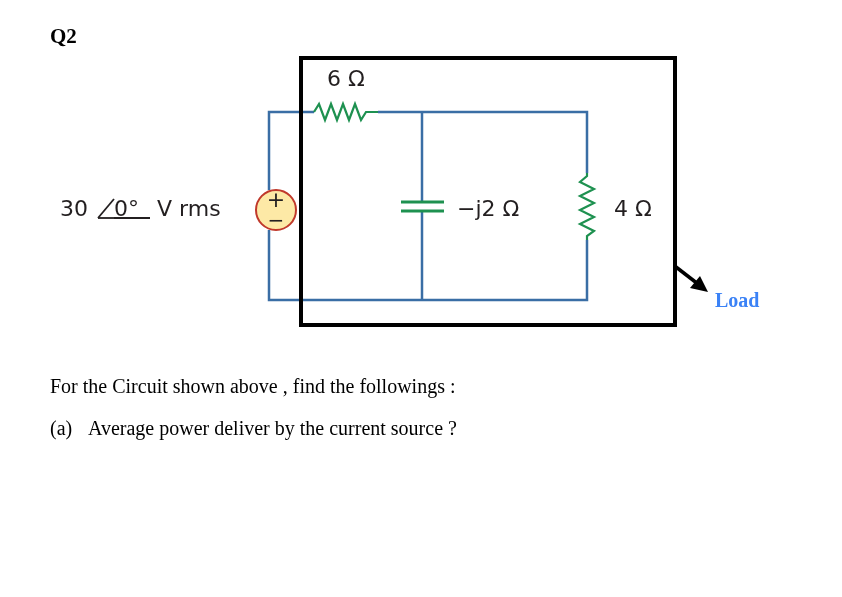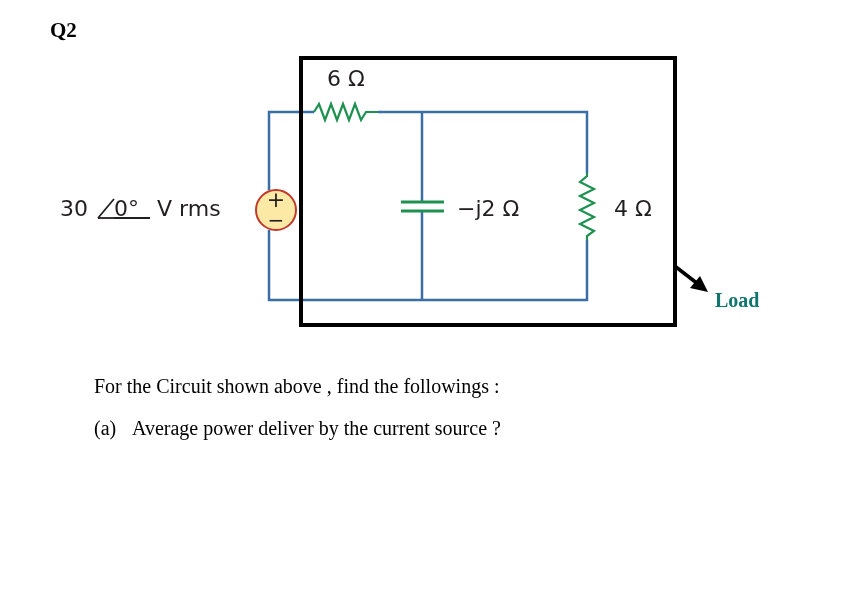--- a/index.html
+++ b/index.html
@@ -1,29 +1,29 @@
 <!DOCTYPE html>
 <html><head>
   <meta charset="utf-8">
   <style>
     html, body { margin: 0; padding: 0; background: #ffffff; }
     body { width: 842px; height: 597px; position: relative; overflow: hidden; }
     .q-title {
-      position: absolute; left: 50px; top: 18px;
+      position: absolute; left: 50px; top: 24px;
       font-family: "Liberation Serif", serif; font-weight: bold; font-size: 21px; color: #000; text-align: right;
     }
     svg.circuit { position: absolute; left: 0; top: 0; }
     .lbl-sans { font-family: "DejaVu Sans", "Liberation Sans", sans-serif; fill: #231f20; }
     .load-label {
       position: absolute; left: 715px; top: 289px;
-      font-family: "Liberation Serif", serif; font-weight: bold; font-size: 20px; color: #0f766e;
+      font-family: "Liberation Serif", serif; font-weight: bold; font-size: 20px; color: #3b82f6;
     }
     .questions {
       position: absolute; left: 50px; top: 372px;
-      font-family: "Liberation Serif", serif; font-size: 20px; color: #000; margin-left: 44px;
+      font-family: "Liberation Serif", serif; font-size: 20px; color: #000;
     }
     .questions .line { height: 42px; line-height: 28px; white-space: nowrap; }
     .questions .tag { display: inline-block; width: 38px; }
   </style>
 </head>
 <body>
 
 <div class="q-title">Q2</div>
 
 <svg class="circuit" width="842" height="597" viewBox="0 0 842 597">

